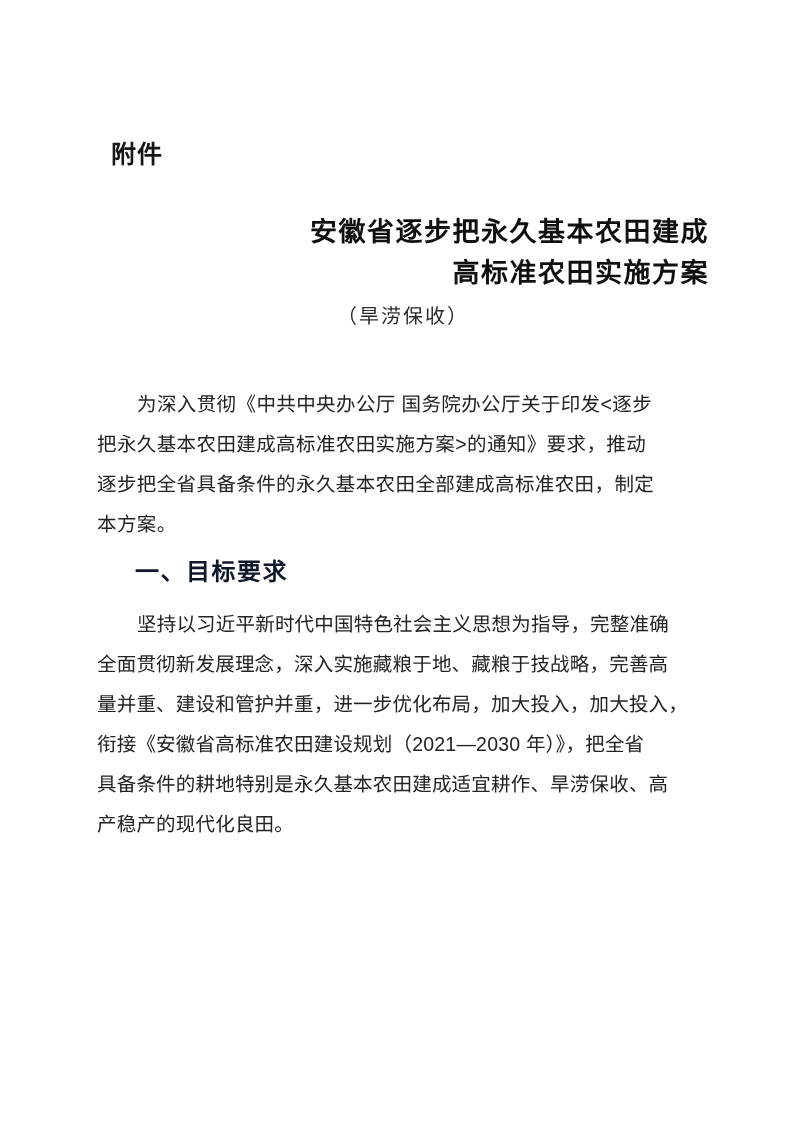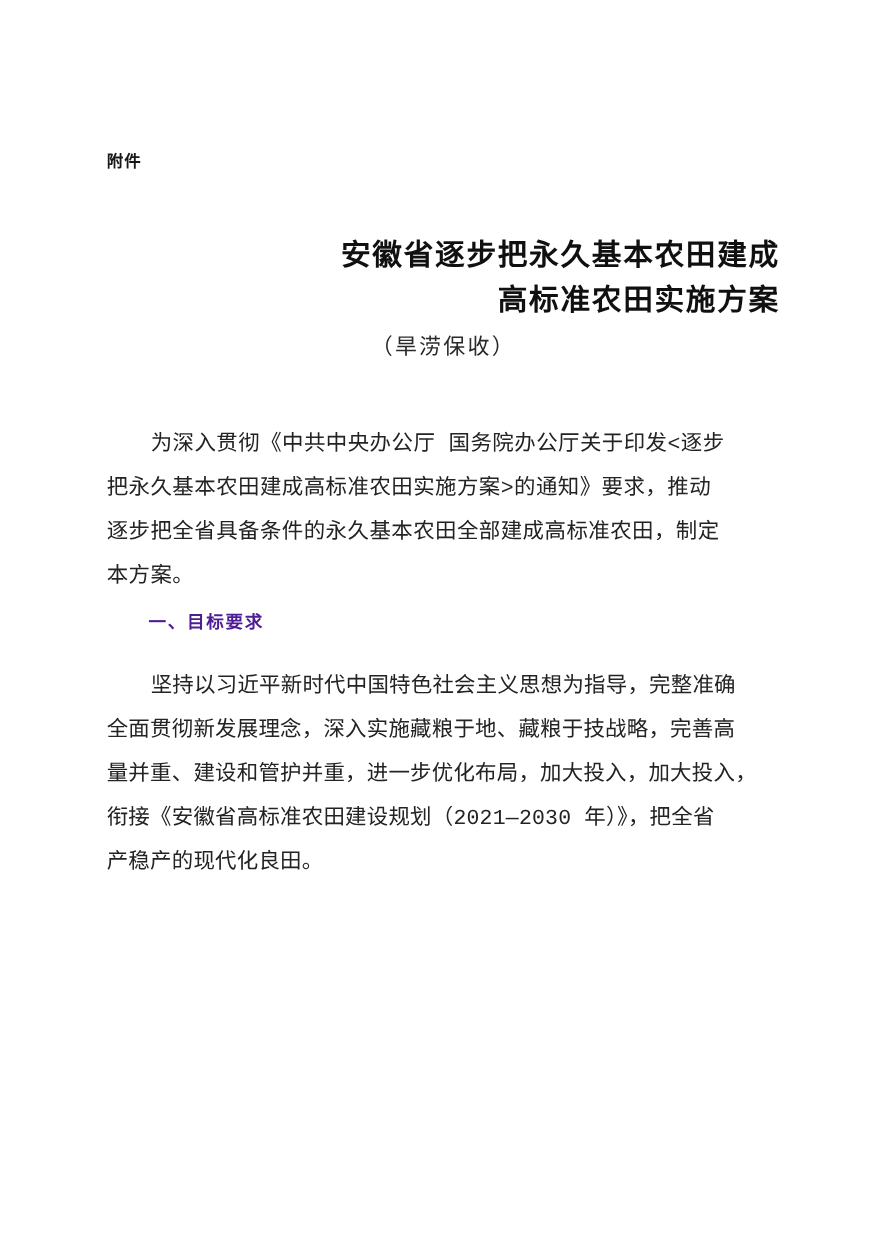--- a/index.html
+++ b/index.html
@@ -15,25 +15,25 @@
     background: #ffffff;
     overflow: hidden;
     box-sizing: border-box;
     font-family: "Liberation Serif", "DejaVu Serif", serif;
     color: #1b1b1b;
   }
 
   
   .attachment-label {
     position: absolute;
-    left: 97px;
+    left: 111px;
     top: 139px;
-    font-family: Liberation Serif, serif;
+    font-family: Liberation Sans, sans-serif;
     font-weight: 700;
-    font-size: 15px;
+    font-size: 25px;
     letter-spacing: 1px;
     color: #171717;
     line-height: 1.2;
   }
 
   
   .doc-title {
     position: absolute;
     left: 97px;
     top: 212px;
@@ -63,42 +63,42 @@
     line-height: 28px;
     letter-spacing: 2px;
     color: #2a2a2a;
   }
 
   
   .body-block {
     position: absolute;
     left: 97px;
     width: 614px;
-    font-family: Liberation Mono, monospace;
+    font-family: Liberation Sans, sans-serif;
     font-size: 19.5px;
     color: #232323;
   }
   .body-block .tline {
     display: block;
     white-space: nowrap;
     letter-spacing: 0.2px;
   }
 
   .para1 { top: 384px; line-height: 40px; }
   .para1 .tline { letter-spacing: 0.4px; }
 
   .section-heading {
     position: absolute;
     left: 97px;
     top: 552px;
     font-family: "Liberation Sans", "DejaVu Sans", sans-serif;
     font-weight: 700;
-    font-size: 16px;
+    font-size: 24px;
     letter-spacing: 1.5px;
-    color: #4c1d95;
+    color: #0f172a;
     text-indent: 38px;
   }
 
   .para2 { top: 604px; line-height: 40px; }
   .para3 { top: 884px; line-height: 40px; }
 
   
   .indent { padding-left: 40px; }
 </style>
 </head>
@@ -122,17 +122,18 @@
     <span class="tline">本方案。</span>
   </div>
 
   <div class="section-heading">一、目标要求</div>
 
   <div class="body-block para2">
     <span class="tline indent">坚持以习近平新时代中国特色社会主义思想为指导，完整准确</span>
     <span class="tline">全面贯彻新发展理念，深入实施藏粮于地、藏粮于技战略，完善高</span>
     <span class="tline">量并重、建设和管护并重，进一步优化布局，加大投入，加大投入，</span>
     <span class="tline">衔接《安徽省高标准农田建设规划（2021—2030 年）》，把全省</span>
+    <span class="tline">具备条件的耕地特别是永久基本农田建成适宜耕作、旱涝保收、高</span>
     <span class="tline">产稳产的现代化良田。</span>
   </div>
 
 
 </div>
 
 </body></html>

